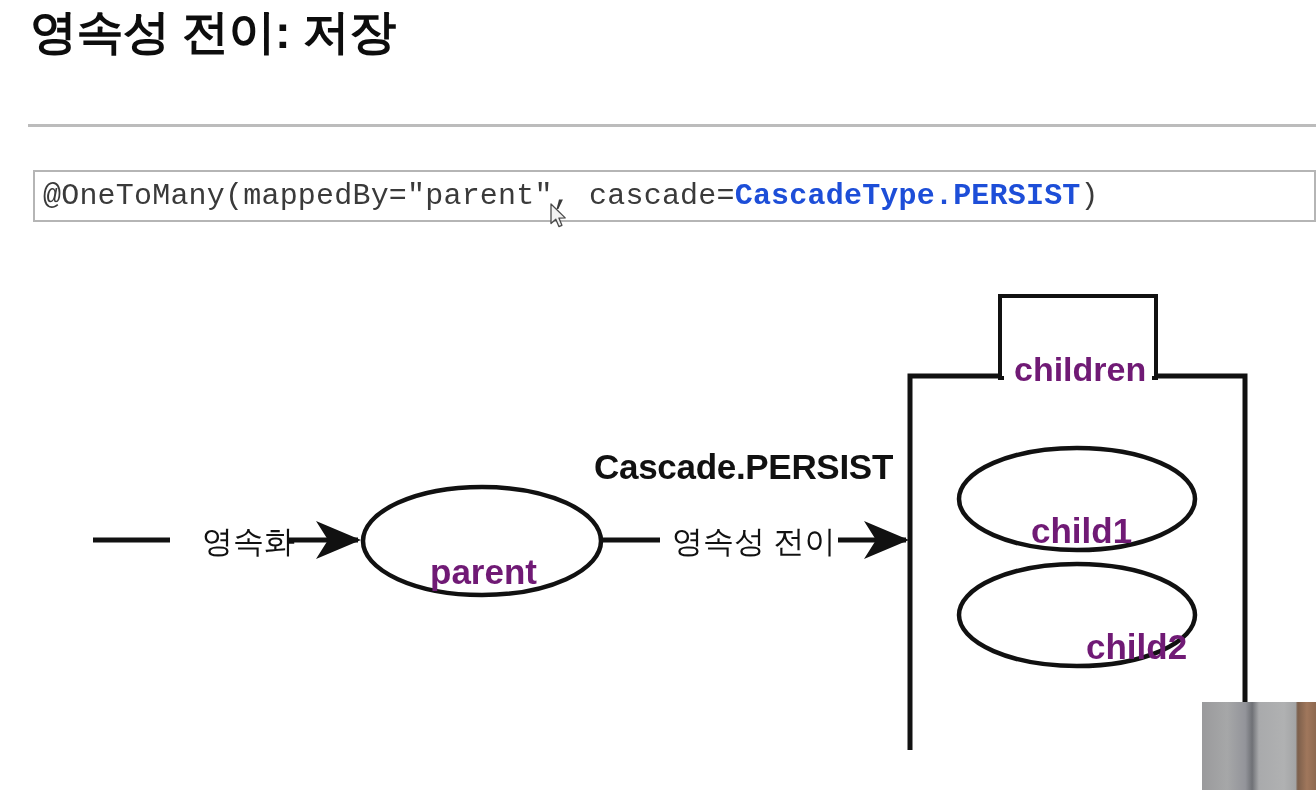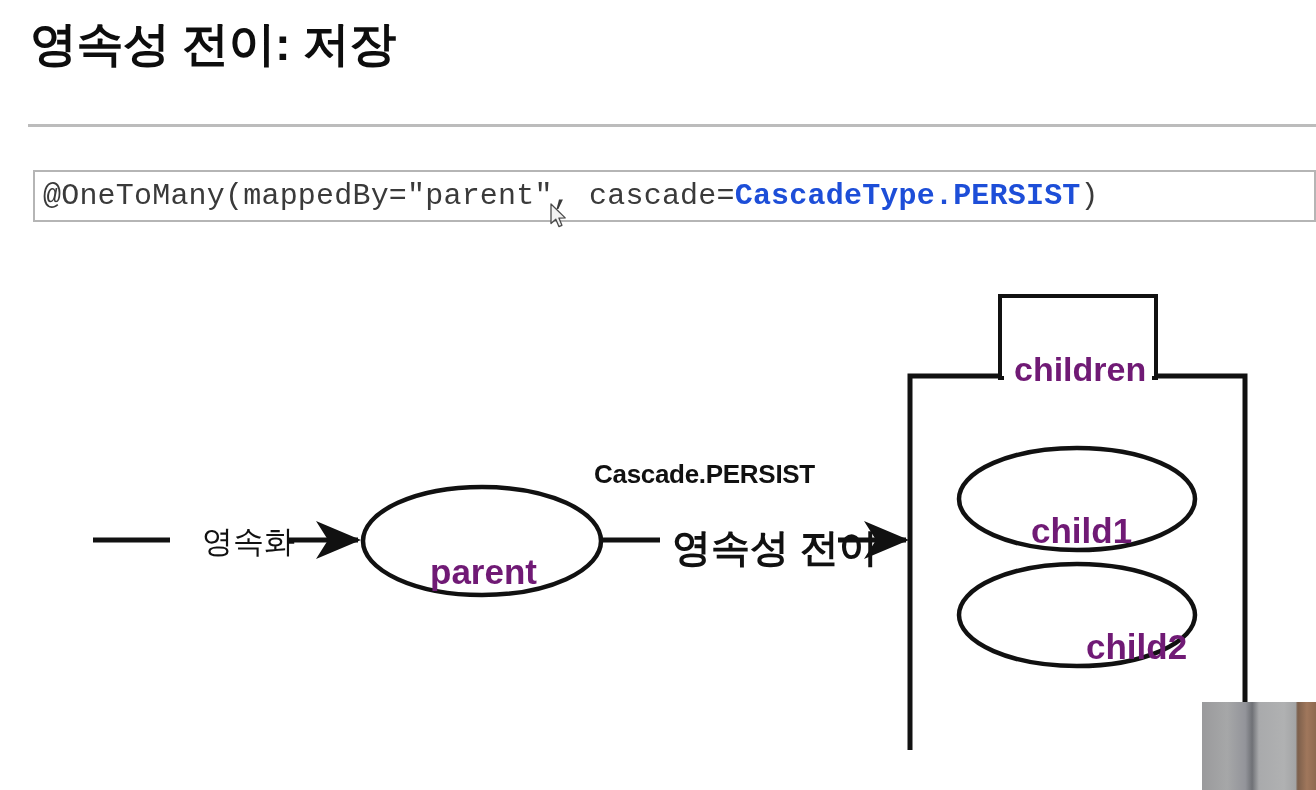--- a/index.html
+++ b/index.html
@@ -13,21 +13,21 @@
     position: relative;
     overflow: hidden;
     font-family: "Liberation Sans", sans-serif;
     color: #1a1a1a;
   }
 
   
   .slide-title {
     position: absolute;
     left: 30px;
-    top: 16px;
+    top: 4px;
     font-size: 47px;
     font-weight: 700;
     letter-spacing: -0.5px;
     color: #0d0d0d;
     line-height: 1.2;
     white-space: nowrap;
   }
   .title-rule {
     position: absolute;
     left: 28px;
@@ -80,30 +80,29 @@
   }
   .lbl-persist-ko {
     left: 202px;
     top: 521px;
     font-size: 31px;
     font-weight: 400;
   }
   .lbl-cascade {
     left: 594px;
     top: 447px;
-    font-size: 26px;
+    font-size: 35px;
     font-weight: 700;
     letter-spacing: -0.3px;
-    margin-top: 12px;
   }
   .lbl-transfer-ko {
     left: 672px;
     top: 521px;
-    font-size: 39px;
-    font-weight: 700;
+    font-size: 31px;
+    font-weight: 400;
   }
   .node-text {
     position: absolute;
     white-space: nowrap;
     color: #701a75;
     font-weight: 700;
     margin-top: 32px;
   }
   .txt-parent { left: 430px; top: 520px; font-size: 35px; }
   .txt-children { left: 1014px; top: 318px; font-size: 34px; }

